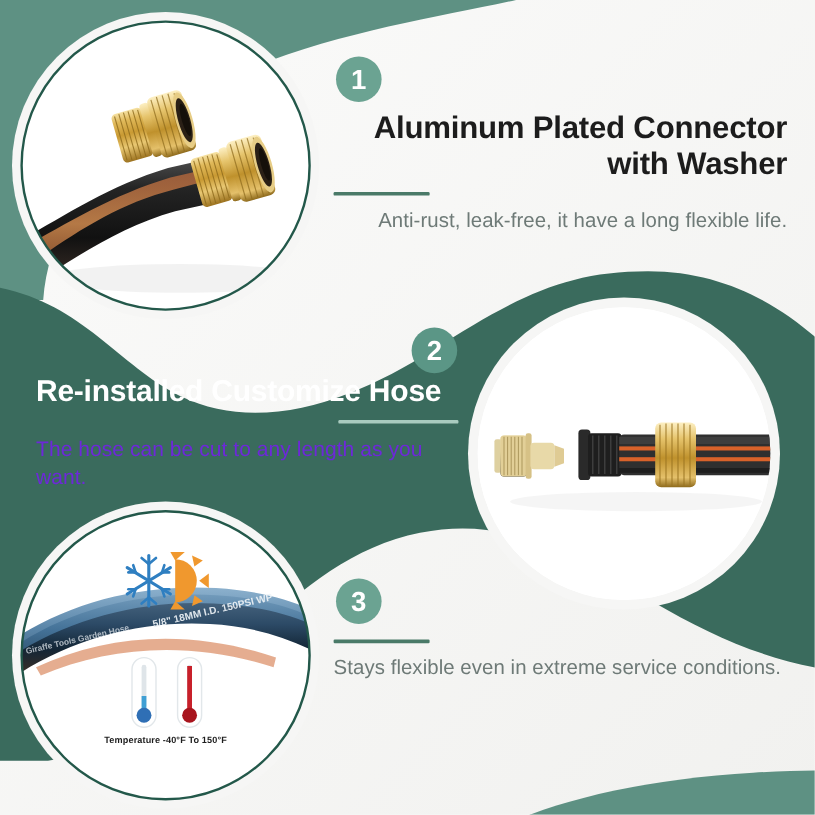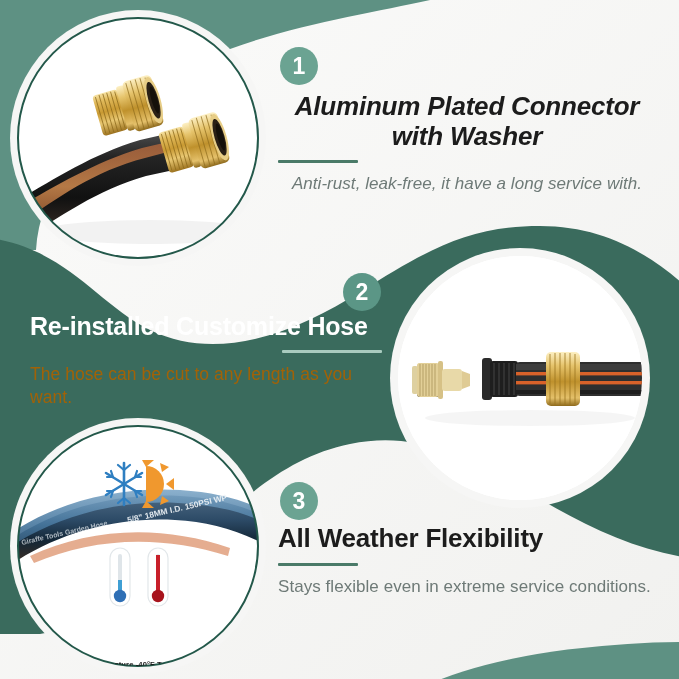--- a/index.html
+++ b/index.html
@@ -36,21 +36,21 @@
     display:flex; align-items:center; justify-content:center;
     letter-spacing:0px;
   }
   .badge-1 { left:280px; top:47px; }
   .badge-2 { left:343px; top:273px; background:#5b9686; }
   .badge-3 { left:280px; top:482px; }
 
   
   .block { position:absolute; }
 
-  .block-1 { left:278px; top:92px; width:378px; text-align:center;font-style:italic; }
+  .block-1 { left:278px; top:92px; width:378px; text-align:right; }
   .block-2 { left:30px; top:312px; width:352px; text-align:left; }
   .block-3 { left:278px; top:524px; width:378px; text-align:left; }
 
   .heading {
     font-size:26px;
     font-weight:bold;
     line-height:1.14;
     color:#1c1c1c;
     letter-spacing:-0.2px;
   }
@@ -65,35 +65,34 @@
     border-radius:1px;
   }
   .block-2 .rule { margin-left:auto; background:#a9cbbf; width:100px; }
 
   .sub {
     font-size:17px;
     line-height:1.35;
     color:#6e7a77;
     letter-spacing:0.05px;
   }
-  .block-2 .sub { color:#a16207; font-size:17.5px; }
+  .block-2 .sub { color:#6d28d9; font-size:17.5px; }
 
   
   .icon-weather { position:absolute; left:84px; top:32px; width:74px; height:52px; }
   .thermos { position:absolute; left:78px; top:120px; width:88px; height:62px; }
   .temp-label {
     position:absolute;
     left:0; right:0;
     top:186px;
     text-align:center;
     font-size:7.6px;
     font-weight:bold;
     color:#1d1d1d;
     letter-spacing:0.1px;
-    margin-top:48px;
   }
 </style>
 </head>
 <body>
 
 <div id="stage">
 
   <svg class="bg-svg" viewBox="0 0 679 679">
     <defs>
       <clipPath id="clipAll">
@@ -370,28 +369,27 @@
     <div class="temp-label">Temperature -40°F To 150°F</div>
   </div>
 
   <div class="badge badge-1">1</div>
   <div class="badge badge-2">2</div>
   <div class="badge badge-3">3</div>
 
   <div class="block block-1">
     <div class="heading">Aluminum Plated Connector with Washer</div>
     <div class="rule"></div>
-    <div class="sub">Anti-rust, leak-free, it have a long service with.</div>
+    <div class="sub">Anti-rust, leak-free, it have a long flexible life.</div>
   </div>
 
   <div class="block block-2">
     <div class="heading">Re-installed Customize Hose</div>
     <div class="rule"></div>
     <div class="sub">The hose can be cut to any length as you want.</div>
   </div>
 
   <div class="block block-3">
-    <div class="heading">All Weather Flexibility</div>
     <div class="rule"></div>
     <div class="sub">Stays flexible even in extreme service conditions.</div>
   </div>
 
 </div>
 
 </body></html>

